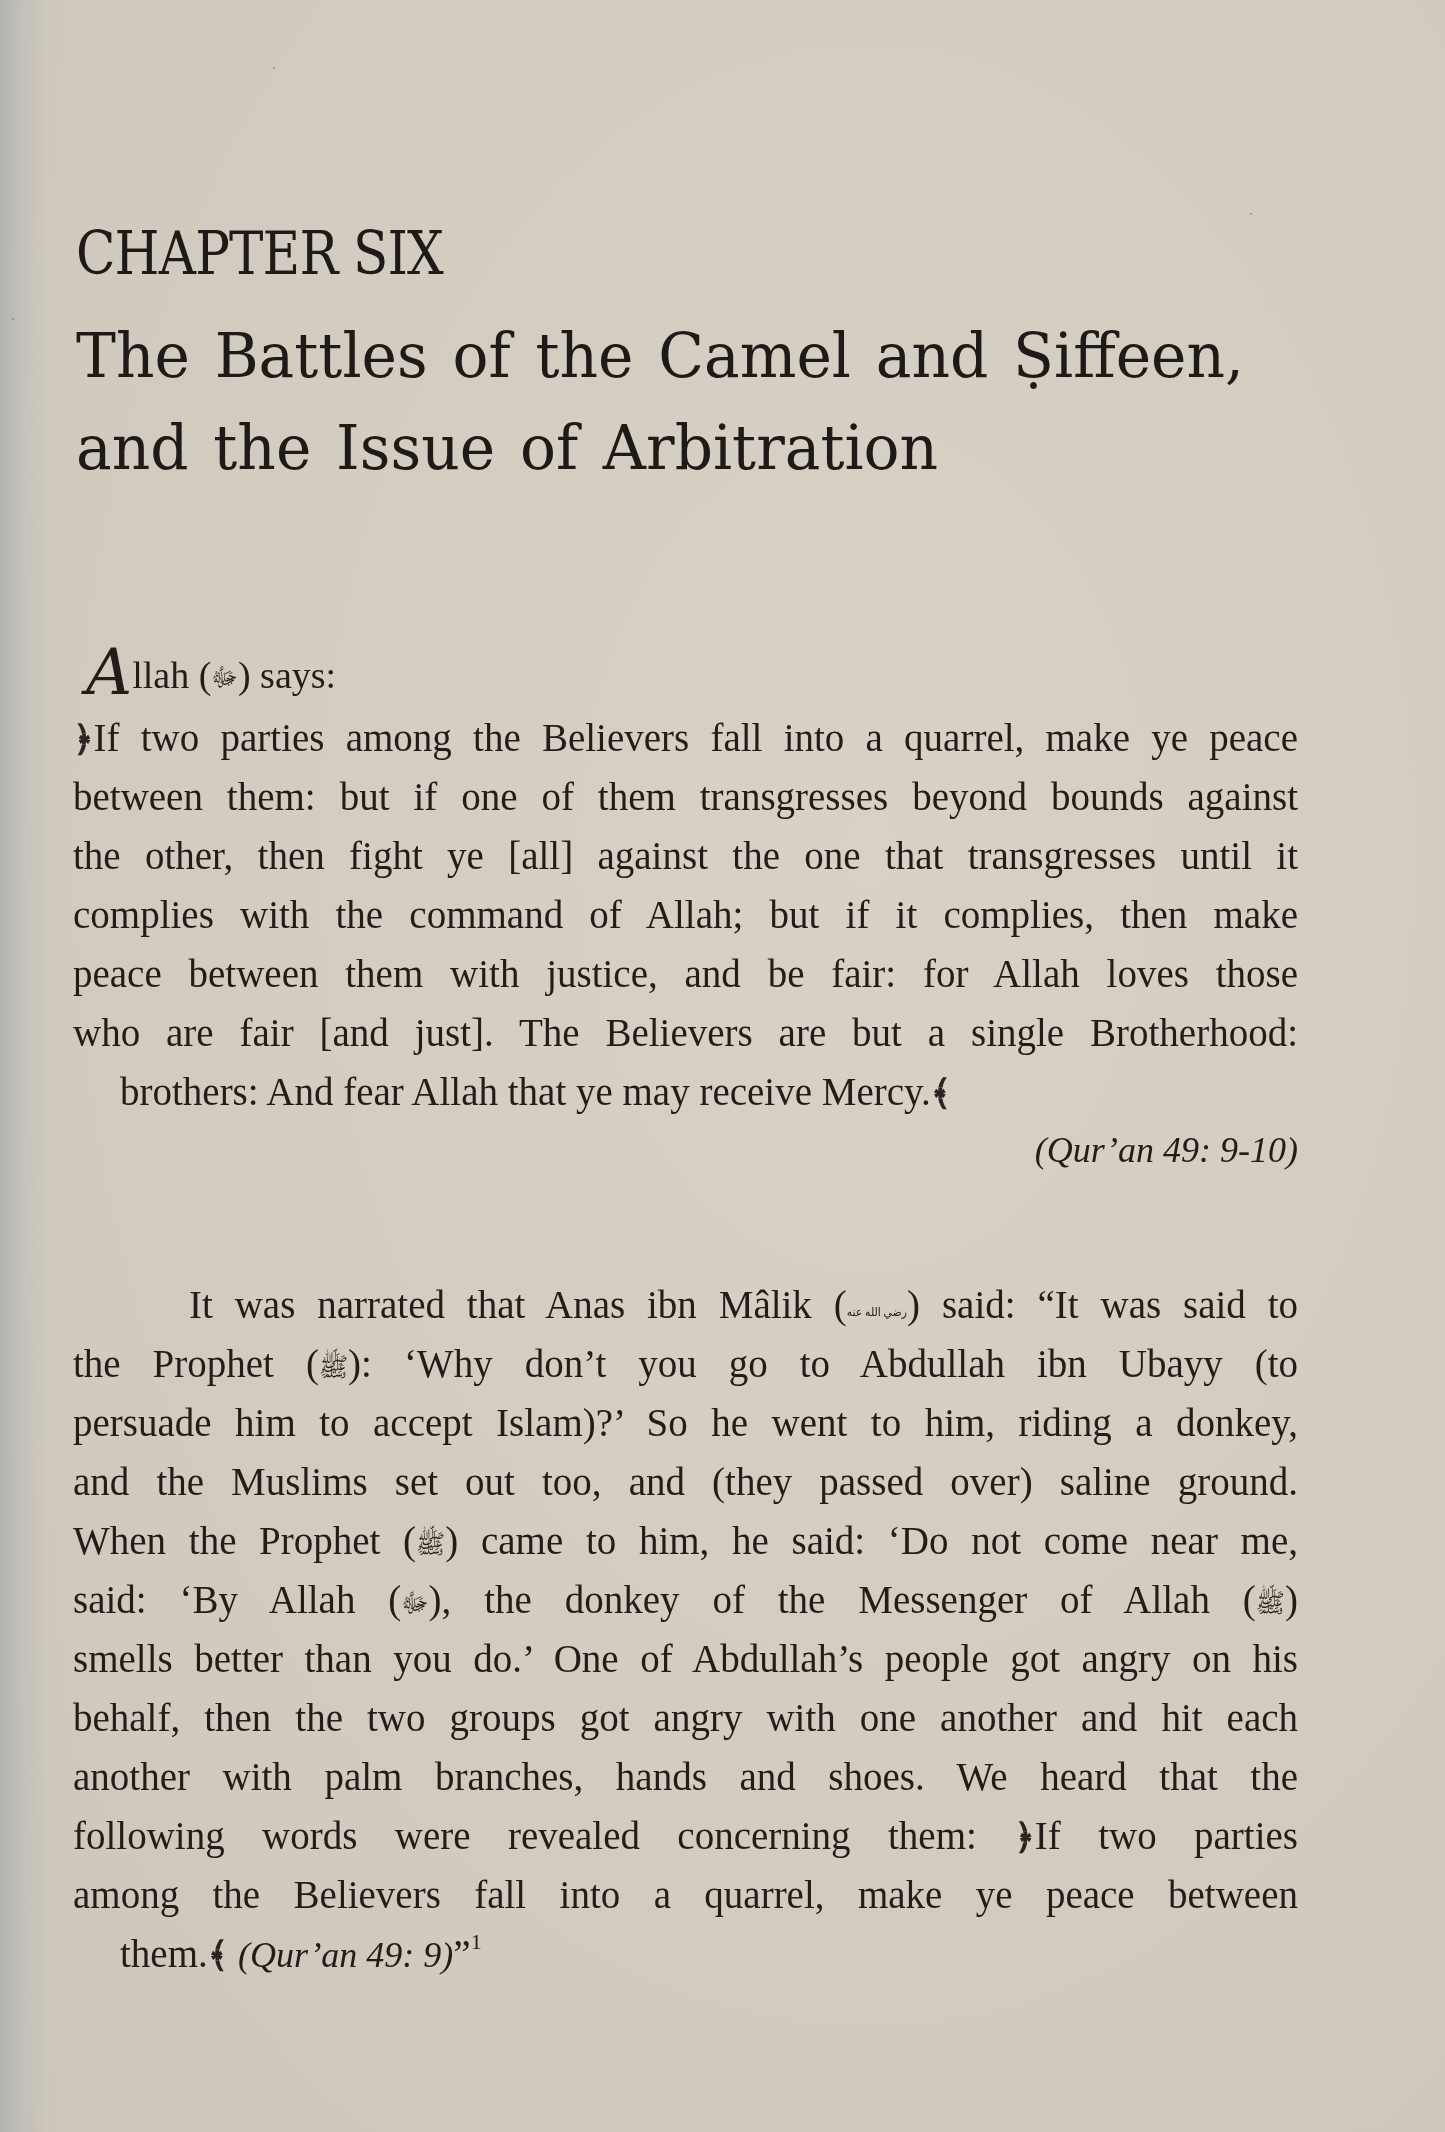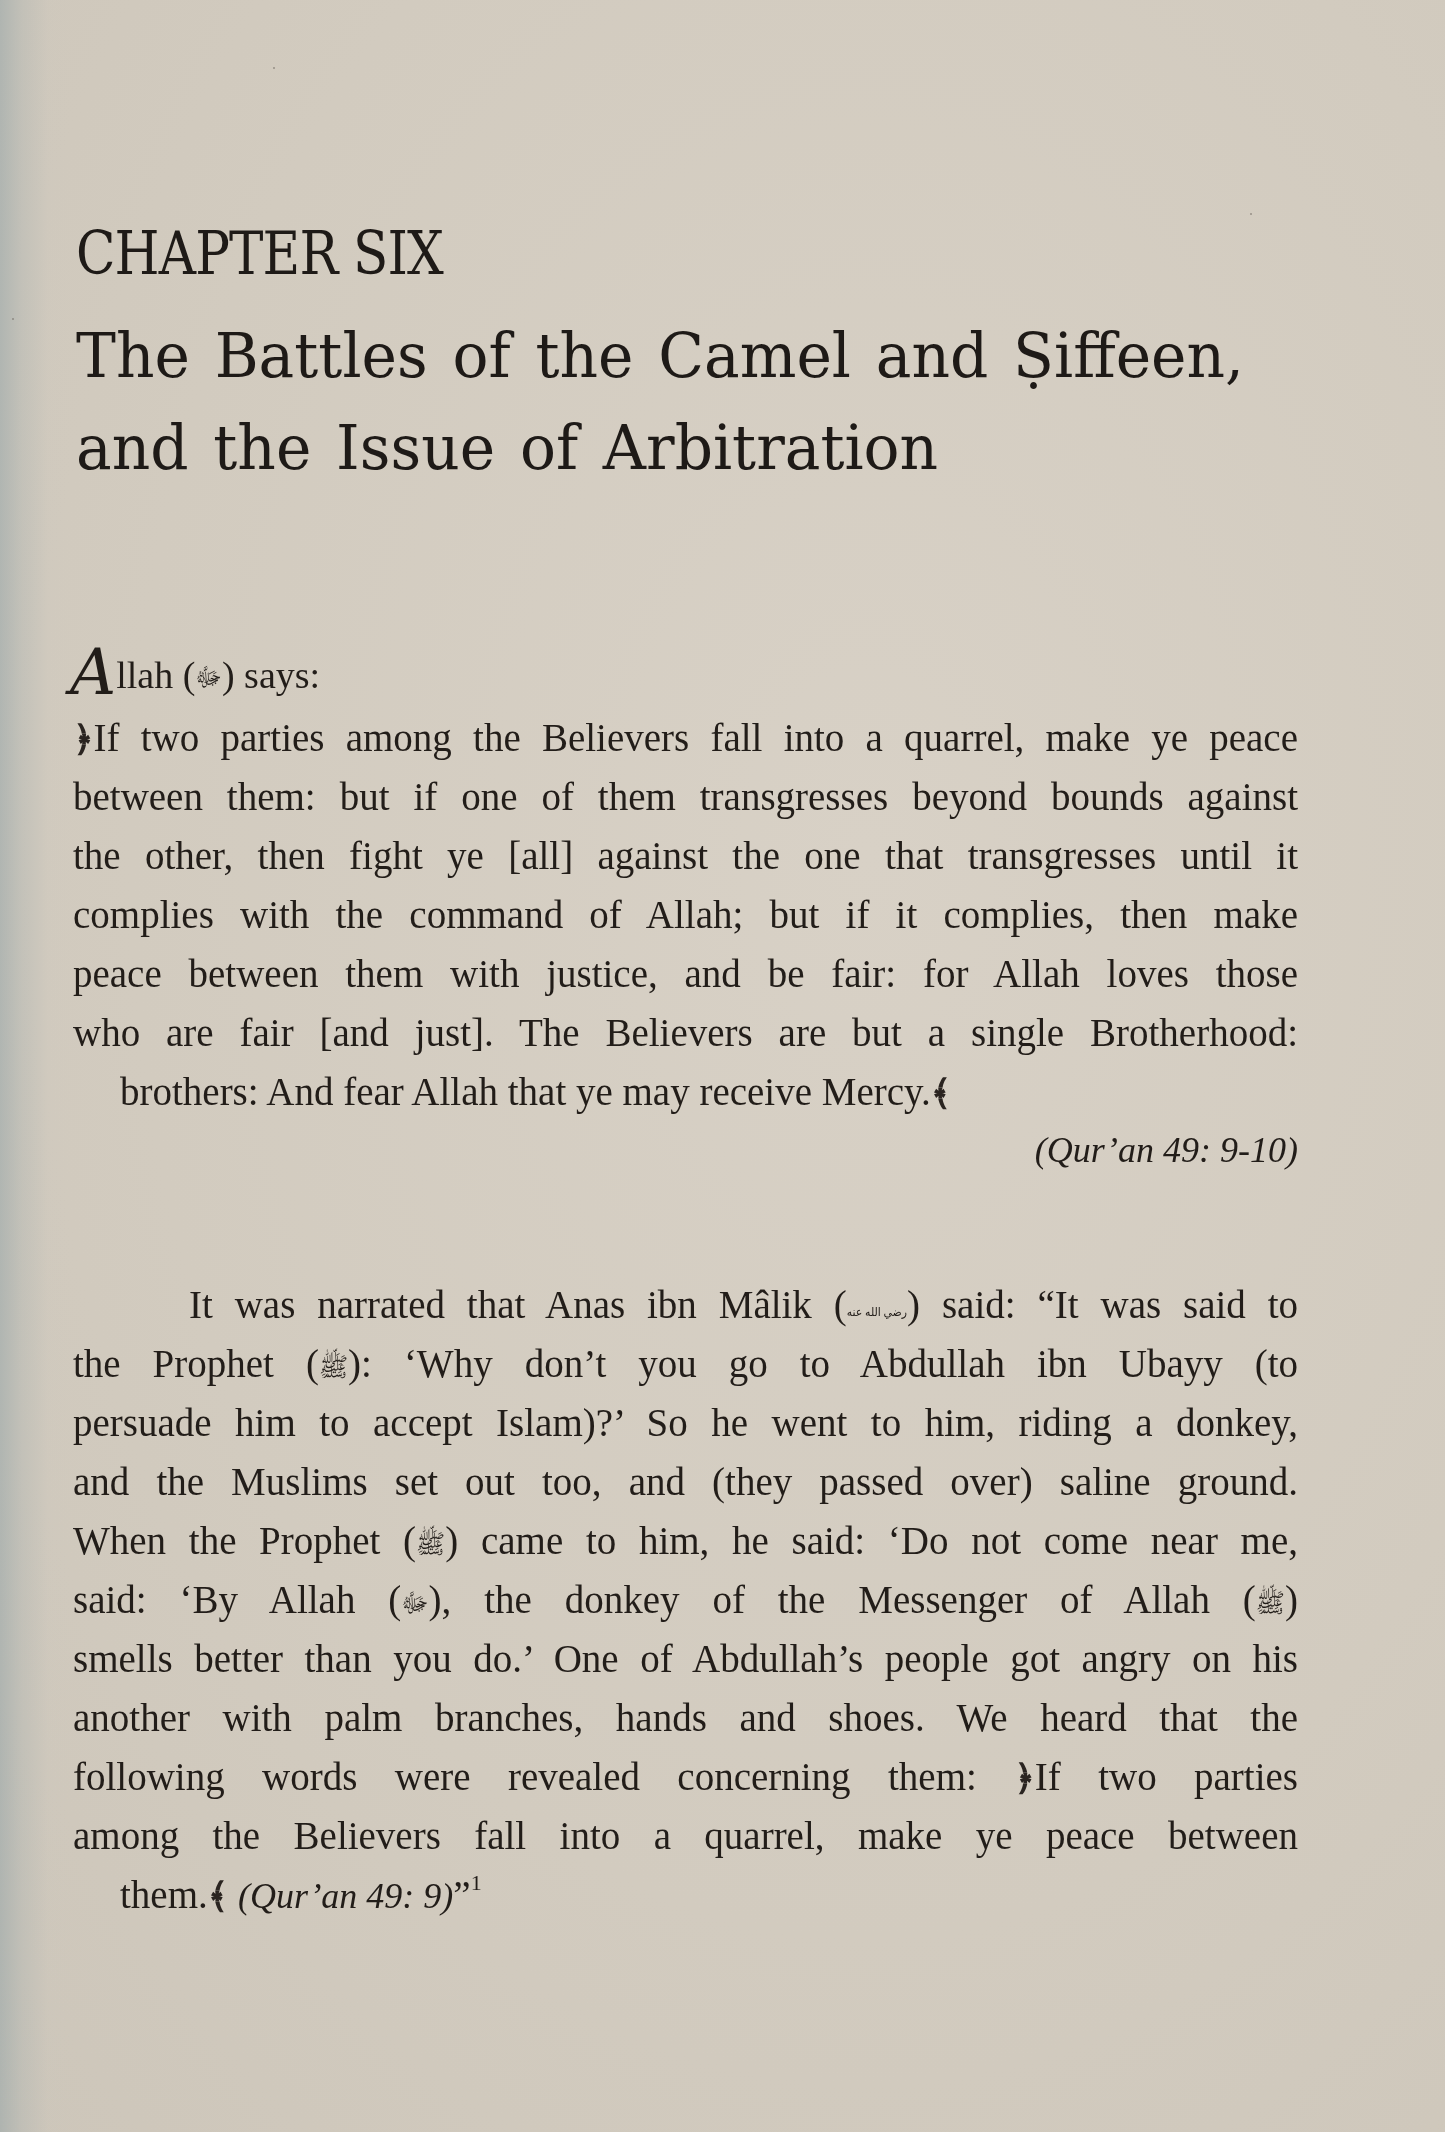--- a/index.html
+++ b/index.html
@@ -52,21 +52,21 @@
       line-height: 92px;
       color: #1e1a17;
       white-space: nowrap;
       transform: scaleX(0.965);
       transform-origin: left top;
       word-spacing: 6px;
     }
     .chapter-title span { display: block; }
     .opening {
       position: absolute;
-      left: 70px;
+      left: 86px;
       top: 635px;
       white-space: nowrap;
       font-size: 38px;
       color: #221d19;
       text-align: center;
     }
     .dropcap {
       font-family: "DejaVu Serif", serif;
       font-style: italic;
       font-size: 64px;
@@ -169,20 +169,21 @@
     </div>
 
   <div class="text-block" id="narration-block" style="top:1275px;">
       <span class="line indent"><span>It was narrated that Anas ibn Mâlik (</span><span class="honorific"><span class="glyph" style="font-size: 0.45em;">رضي الله عنه</span></span><span>) said: “It was said to</span></span>
       <span class="line"><span>the Prophet (</span><span class="honorific"><span class="glyph">ﷺ</span></span><span>): ‘Why don’t you go to Abdullah ibn Ubayy (to</span></span>
       <span class="line"><span>persuade him to accept Islam)?’ So he went to him, riding a donkey,</span></span>
       <span class="line"><span>and the Muslims set out too, and (they passed over) saline ground.</span></span>
       <span class="line"><span>When the Prophet (</span><span class="honorific"><span class="glyph">ﷺ</span></span><span>) came to him, he said: ‘Do not come near me,</span></span>
       <span class="line"><span>said: ‘By Allah (</span><span class="honorific"><span class="glyph">ﷻ</span></span><span>), the donkey of the Messenger of Allah (</span><span class="honorific"><span class="glyph">ﷺ</span></span><span>)</span></span>
       <span class="line"><span>smells better than you do.’ One of Abdullah’s people got angry on his</span></span>
+      <span class="line"><span>behalf, then the two groups got angry with one another and hit each</span></span>
       <span class="line"><span>another with palm branches, hands and shoes. We heard that the</span></span>
       <span class="line"><span>following words were revealed concerning them: </span><span class="quote-bracket">﴿</span><span>If two parties</span></span>
       <span class="line"><span>among the Believers fall into a quarrel, make ye peace between</span></span>
       <span class="line last"><span>them.</span><span class="quote-bracket">﴾</span> <span class="ref-inline">(Qur’an 49: 9)</span><span>”</span><sup class="footnote">1</sup></span>
     </div>
 
   <div class="speck" style="left:273px;top:67px;"></div>
   <div class="speck" style="left:1250px;top:213px;"></div>
   <div class="speck" style="left:12px;top:318px;"></div>
 </div>

